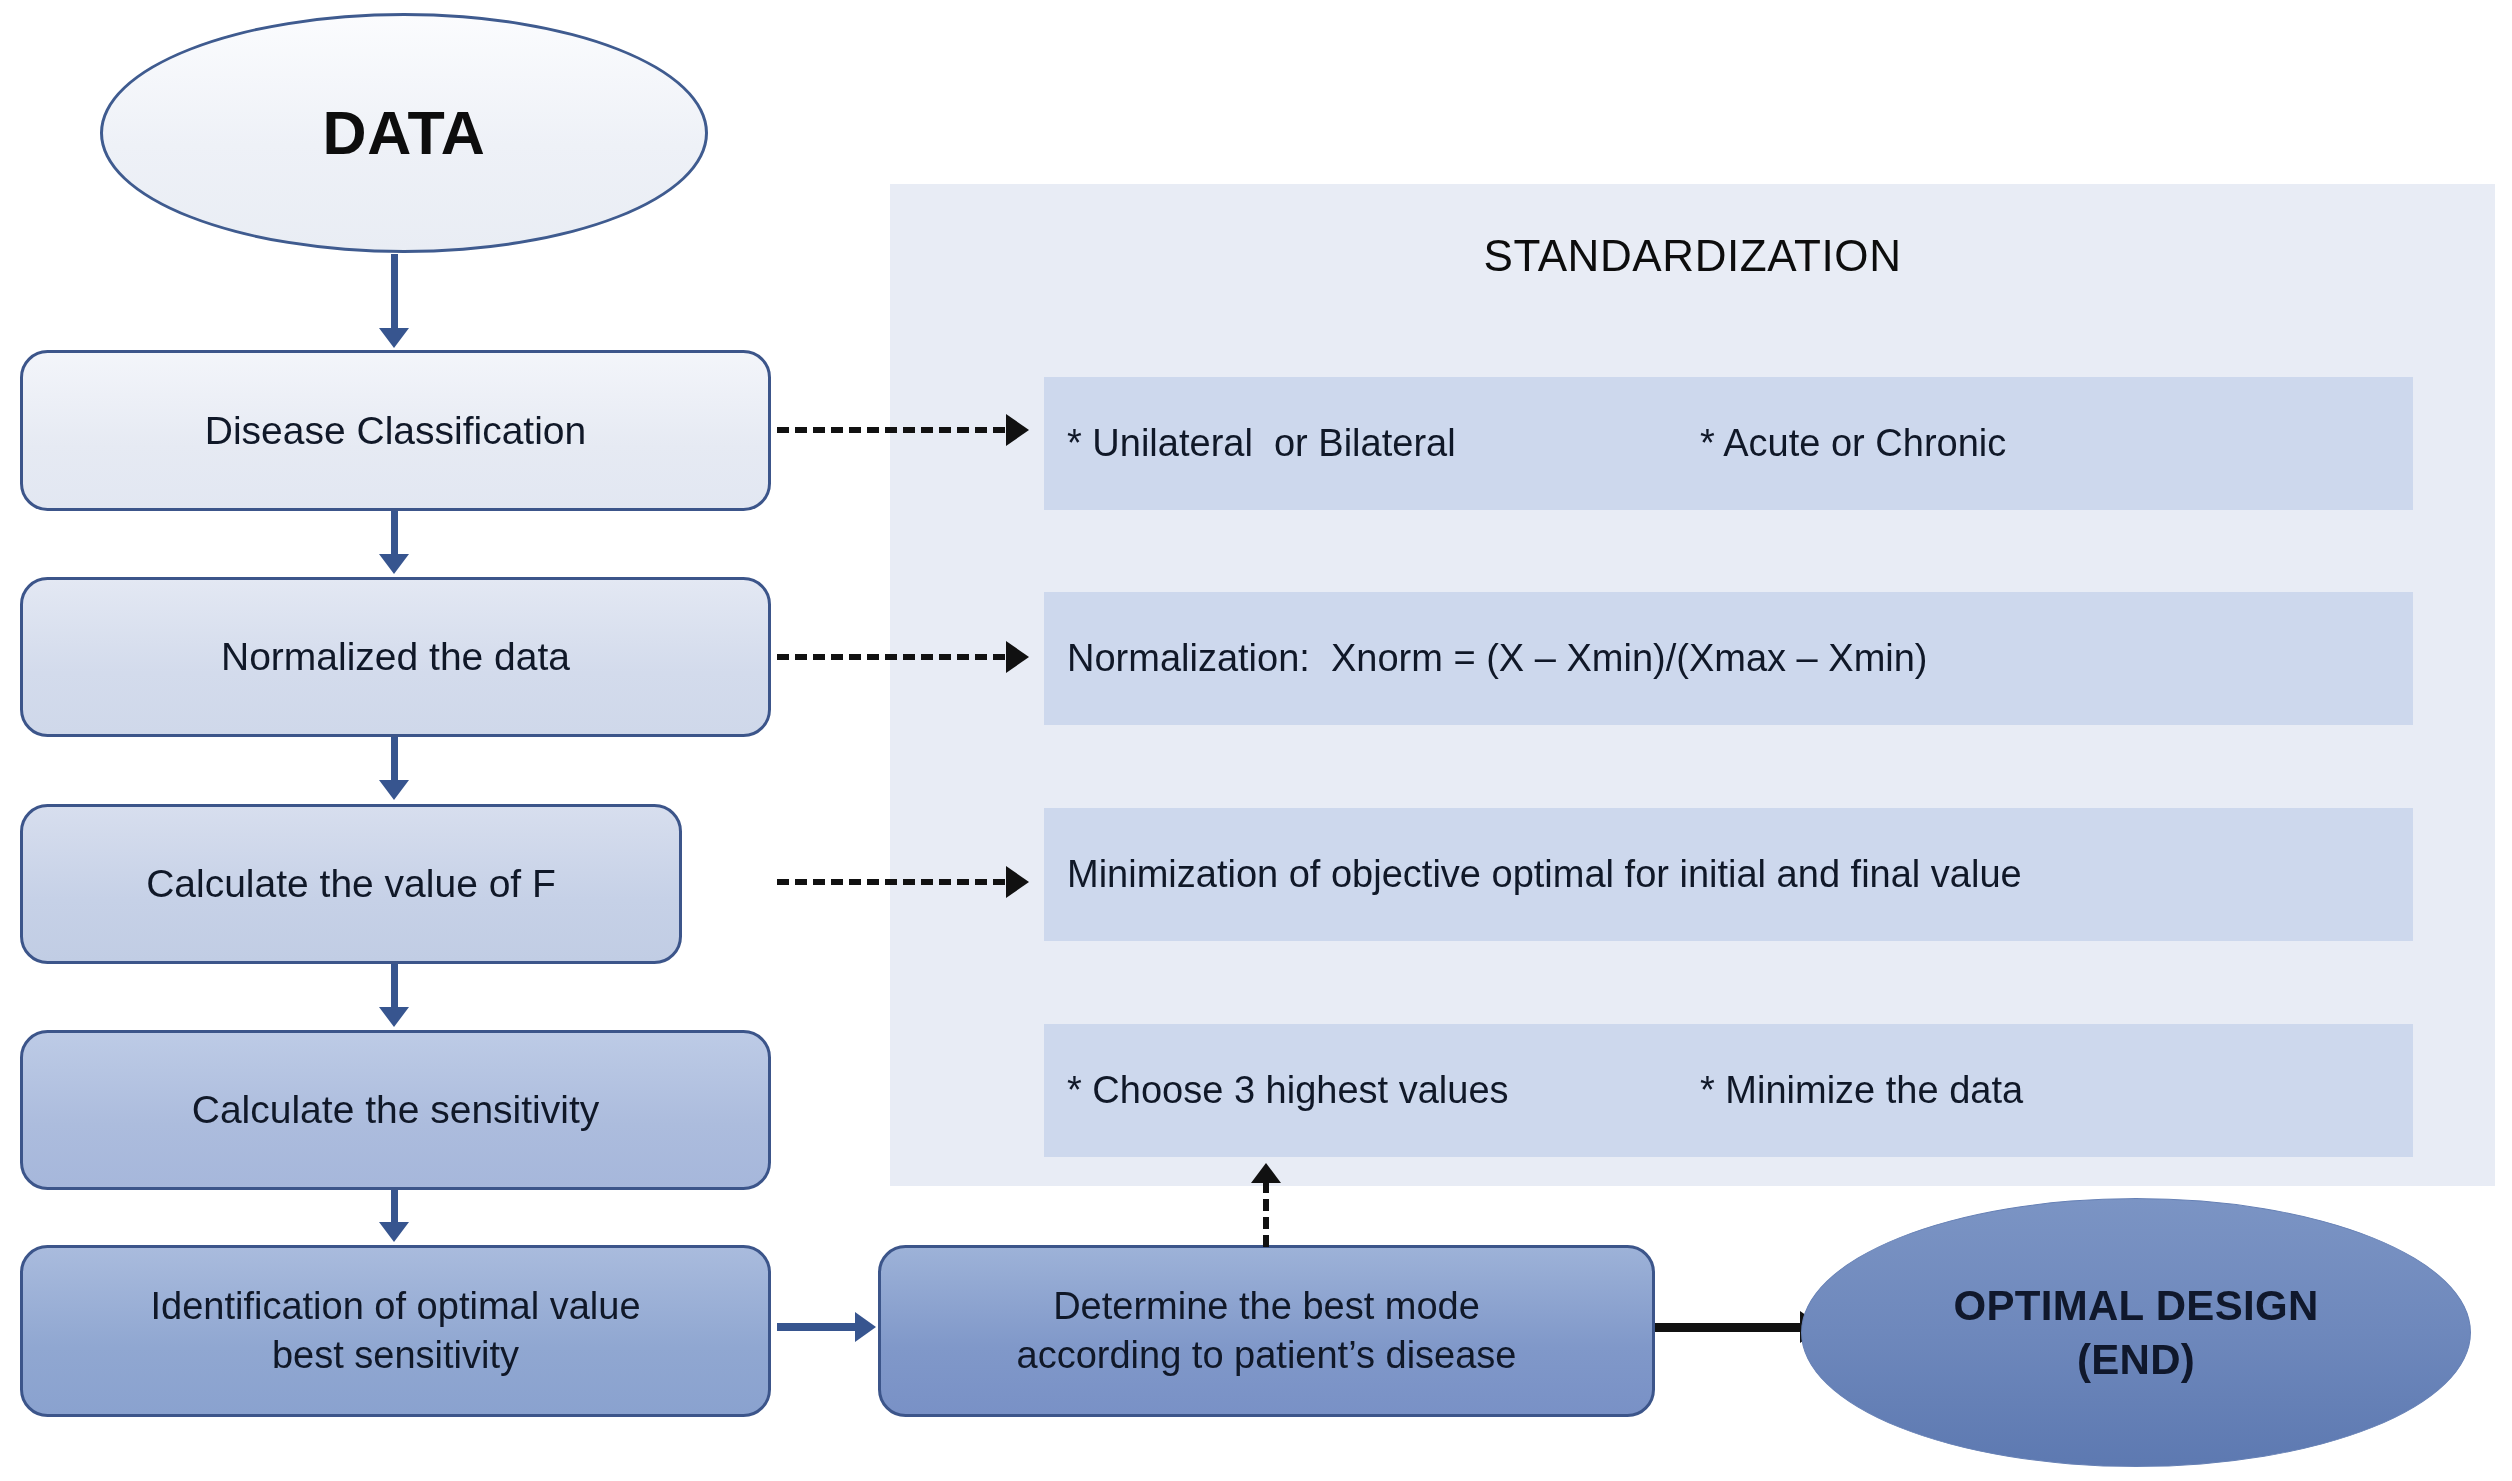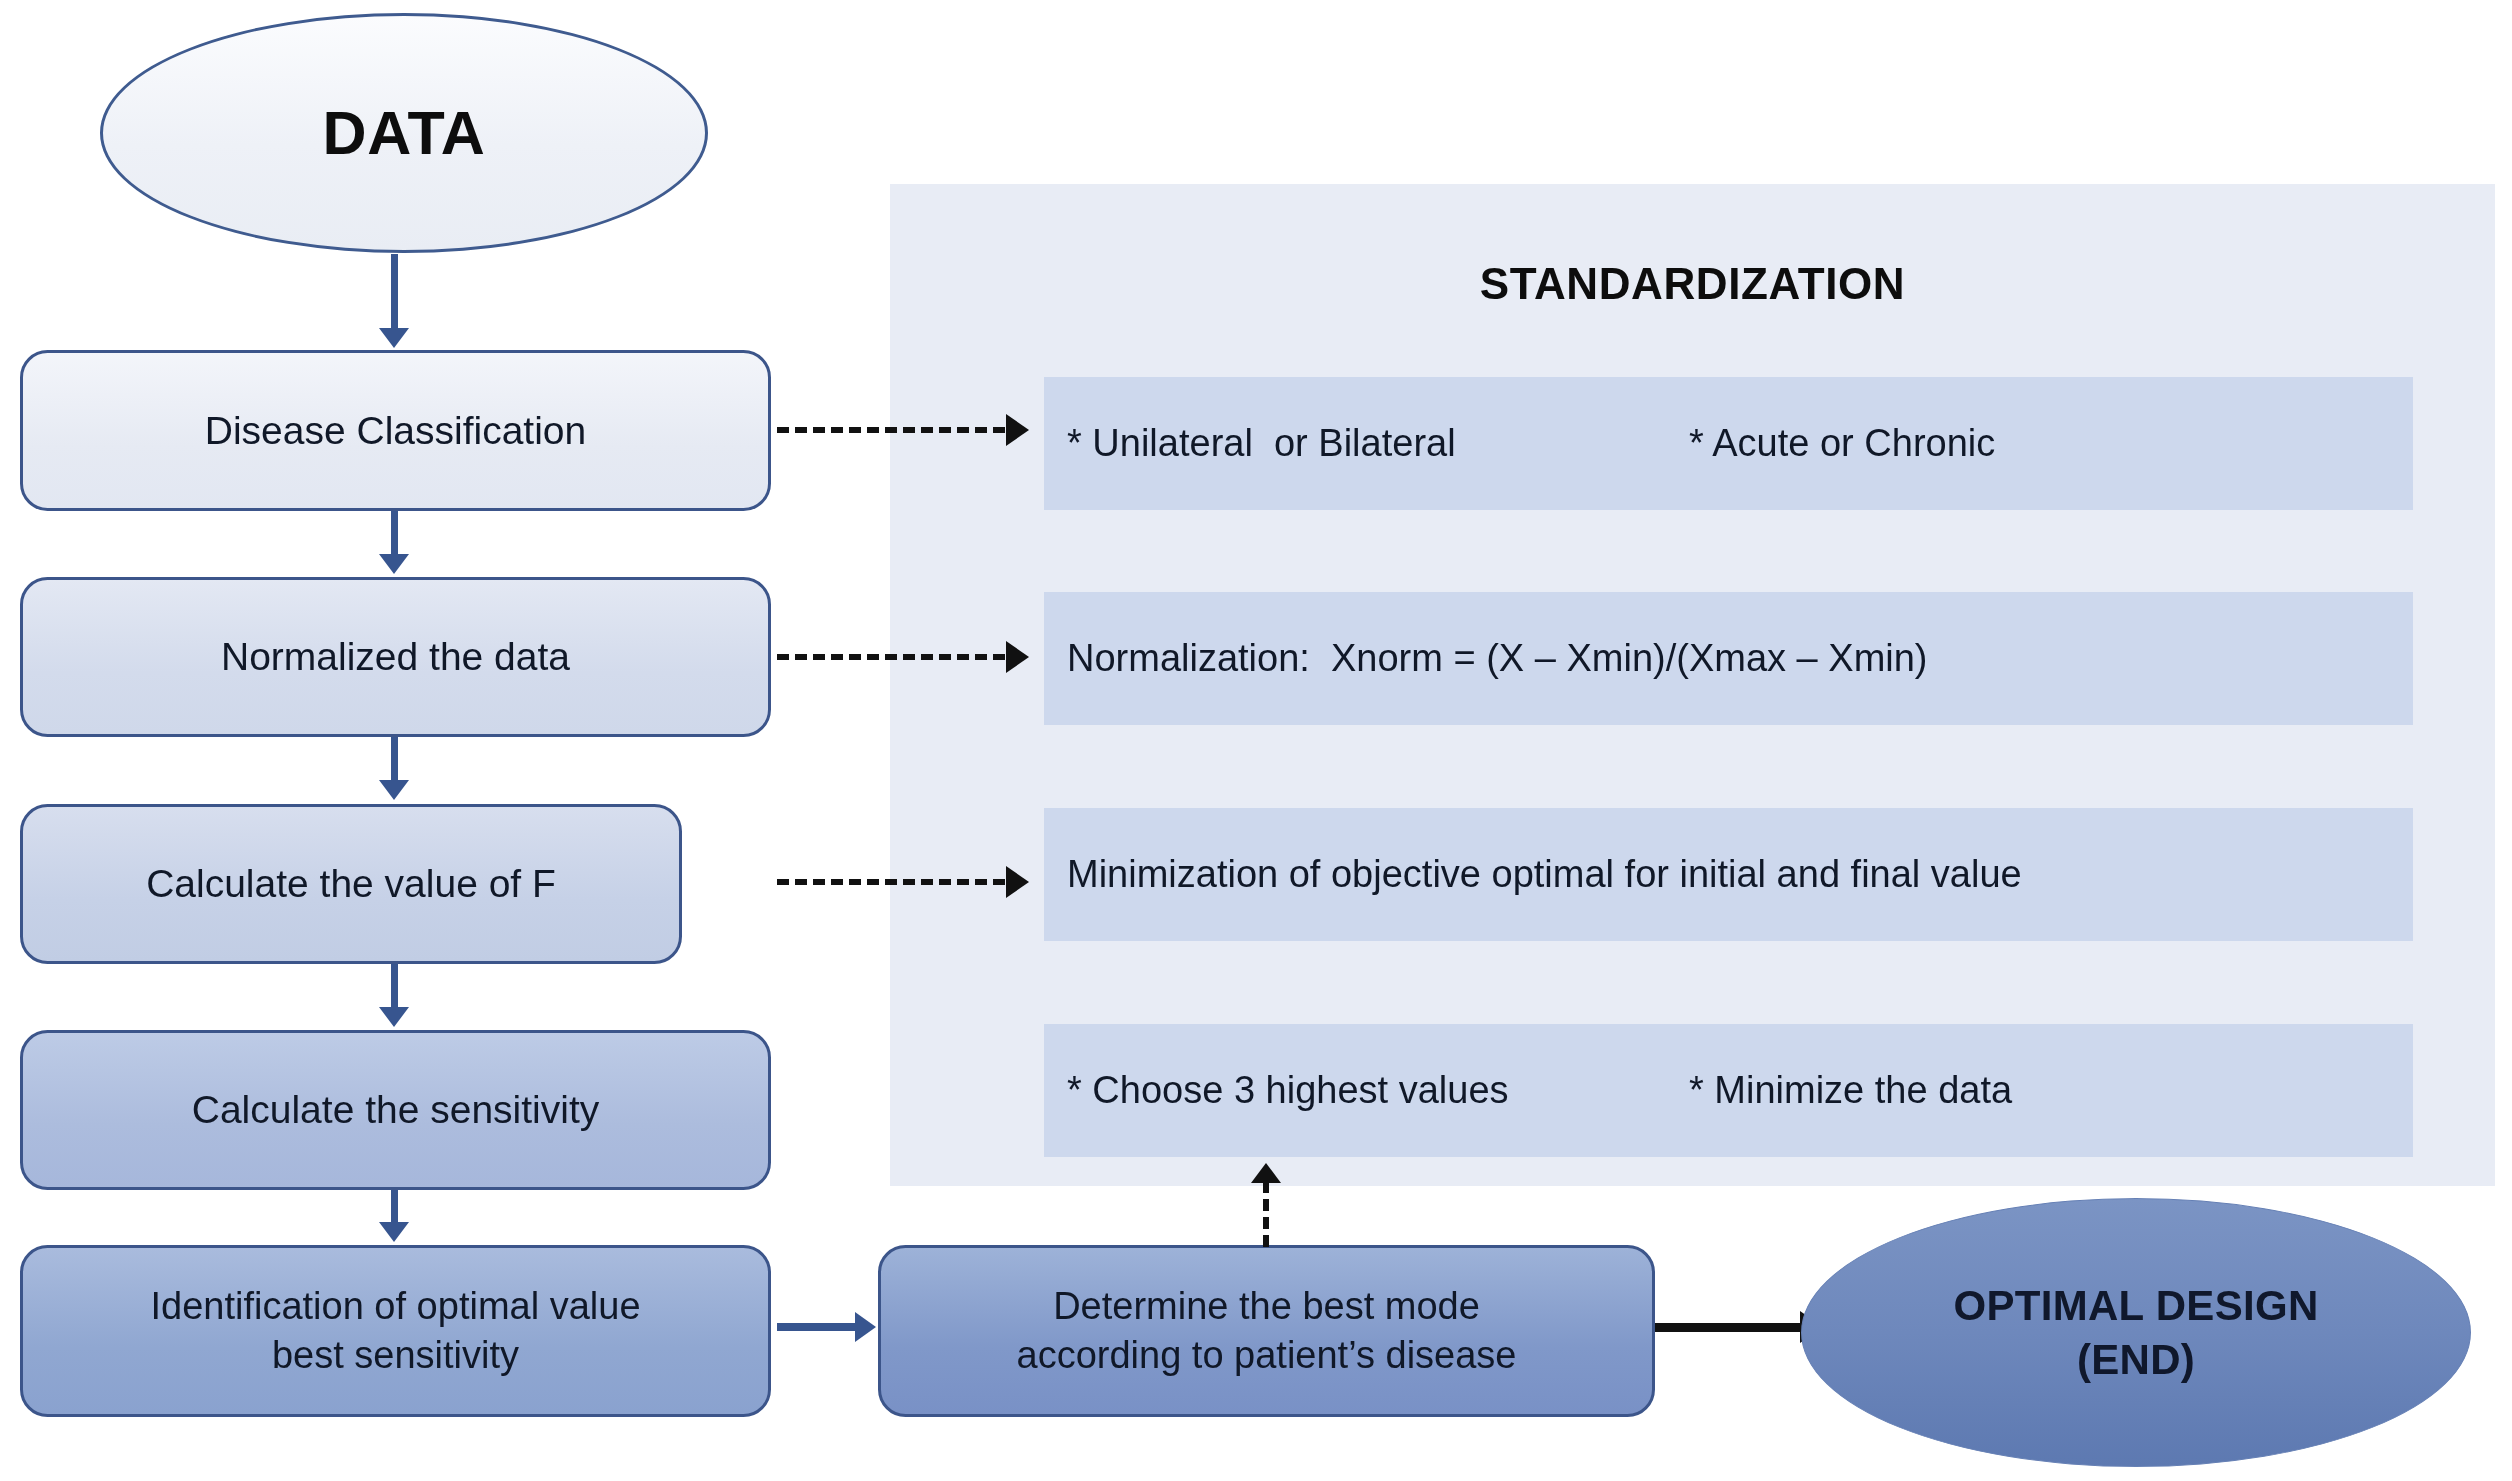--- a/index.html
+++ b/index.html
@@ -105,43 +105,43 @@
     height: 1002px;
     background: #e8ecf5;
   }
   #std-title {
     position: absolute;
     left: 0;
     top: 47px;
     width: 100%;
     text-align: center;
     font-size: 44px;
-    font-weight: bold;
+    font-weight: normal;
     color: #0d0d0d;
     letter-spacing: 0.6px;
-    margin-top: 28px;
   }
   .std-row {
     position: absolute;
     left: 154px;
     width: 1369px;
     height: 133px;
     background: #cdd8ed;
     display: flex;
     align-items: center;
     box-sizing: border-box;
     padding: 0 23px;
   }
   .std-row .std-text {
     font-size: 38px;
     color: #101828;
     white-space: pre;
   }
   .std-row.two-col {
     justify-content: flex-start;
+    gap: 11px;
   }
   .std-row .col-a { flex: 0 0 622px; }
   .std-row .col-b { flex: 0 0 auto; }
   #std-row-1 { top: 193px; }
   #std-row-2 { top: 408px; }
   #std-row-3 { top: 624px; }
   #std-row-4 { top: 840px; }
 
   
   .vline {

